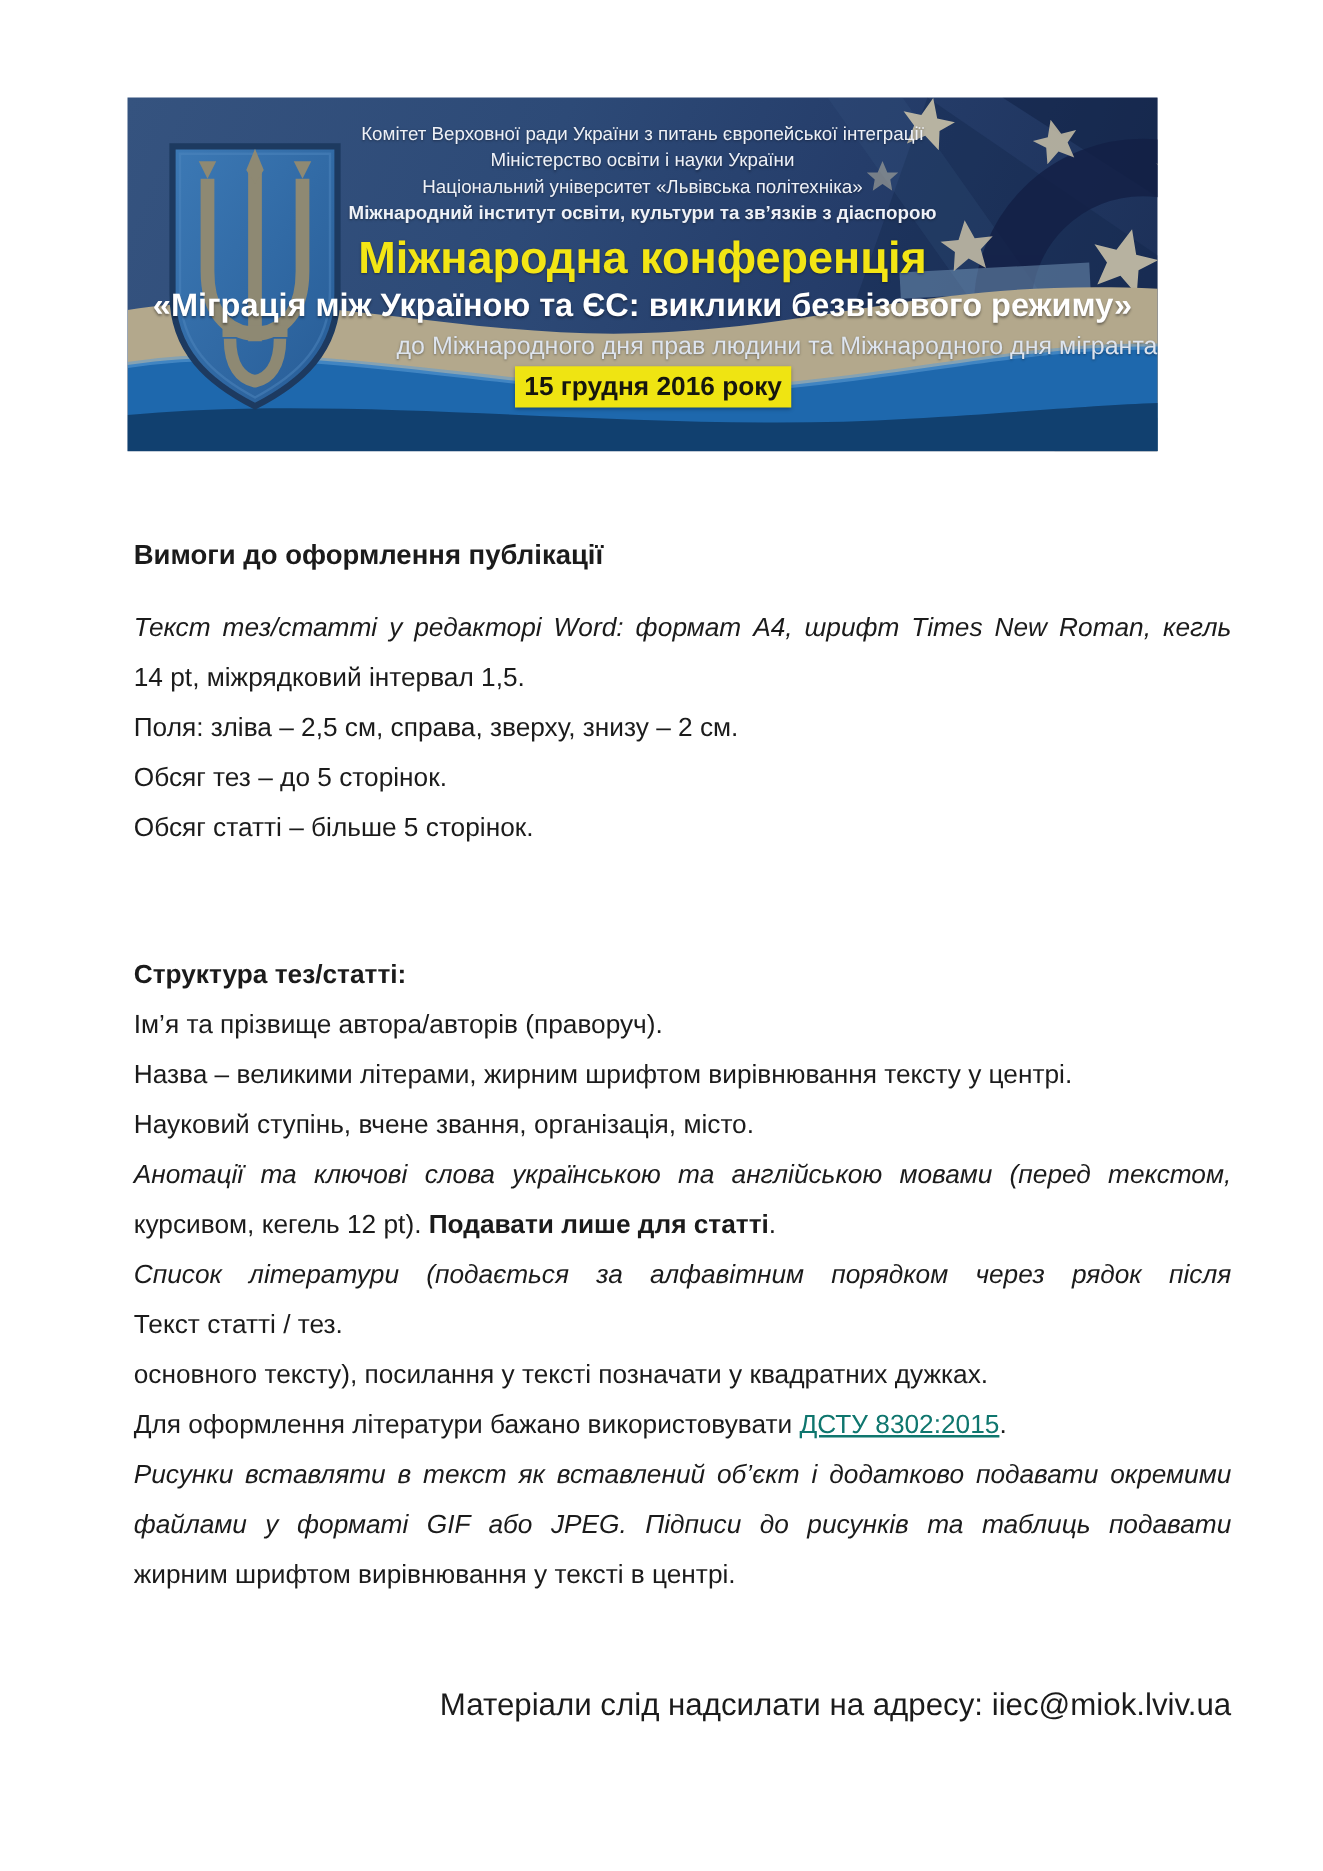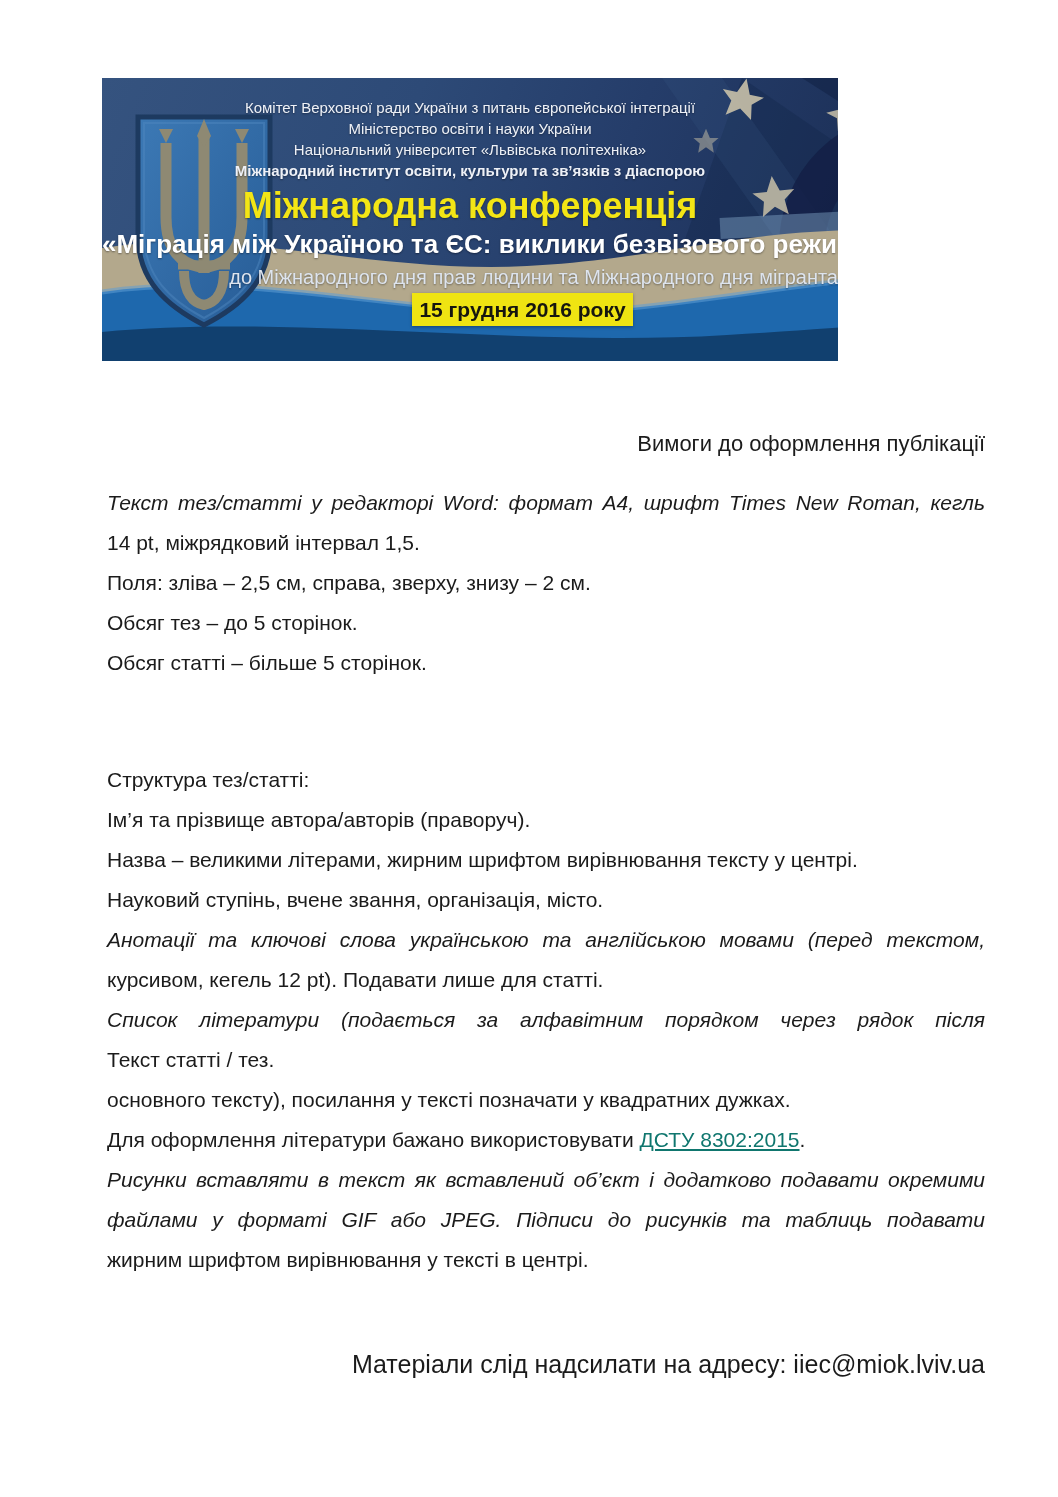--- a/index.html
+++ b/index.html
@@ -3,21 +3,21 @@
 <meta charset="utf-8">
 <style>
   html,body { margin:0; padding:0; background:#ffffff; }
   .page {
     position:relative; width:1058px; height:1497px; background:#ffffff;
     font-family:"Liberation Sans", sans-serif; overflow:hidden;
   }
 
   
   .banner {
-    position:absolute; left:102px; top:78px; width:736px; height:283px;
+    position:absolute; left:102px; top:78px; width:824px; height:283px;
     overflow:hidden;
     background:linear-gradient(112deg,#35537f 0%,#2d4a77 38%,#253d6a 65%,#1b2e55 100%);
   }
   .banner-art { position:absolute; left:0; top:0; width:895px; height:283px; }
   .banner-textblock {
     position:absolute; left:0; top:19px; width:100%; text-align:center;
     color:#eef1f7; text-shadow:0 1px 2px rgba(0,0,10,0.4); white-space:nowrap;
   }
   .org-line { font-size:15px; line-height:21px; font-weight:normal; }
   .org-line.bold { font-weight:bold; }
@@ -27,26 +27,26 @@
   .date-badge {
     position:absolute; left:310px; top:215px; width:221px; height:33px;
     background:#efe412; color:#16160f; font-size:21px; font-weight:bold;
     display:flex; align-items:center; justify-content:center;
     box-shadow:0 1px 3px rgba(0,0,20,0.35);
   }
 
   
   .content { position:absolute; left:107px; top:361px; width:878px; color:#1b1b1b; }
   .doc-heading {
-    margin:63px 0 19px 0; font-size:22px; font-weight:normal; text-align:right;
+    margin:63px 0 19px 0; font-size:22px; font-weight:bold; text-align:left;
     line-height:40px;
   }
   .line { margin:0; font-size:21px; line-height:40px; }
   .justify { text-align:justify; text-align-last:justify;font-style:italic; }
-  .bold { font-weight:normal; }
+  .bold { font-weight:bold; }
   .spacer { height:77px; }
   .doclink { color:#0f766e; text-decoration:underline; cursor:pointer; }
   .footer-line { margin-top:64px; text-align:right; font-size:25px; line-height:40px; }
 </style>
 </head>
 <body>
 
 <div class="page">
 
   <div class="banner">

